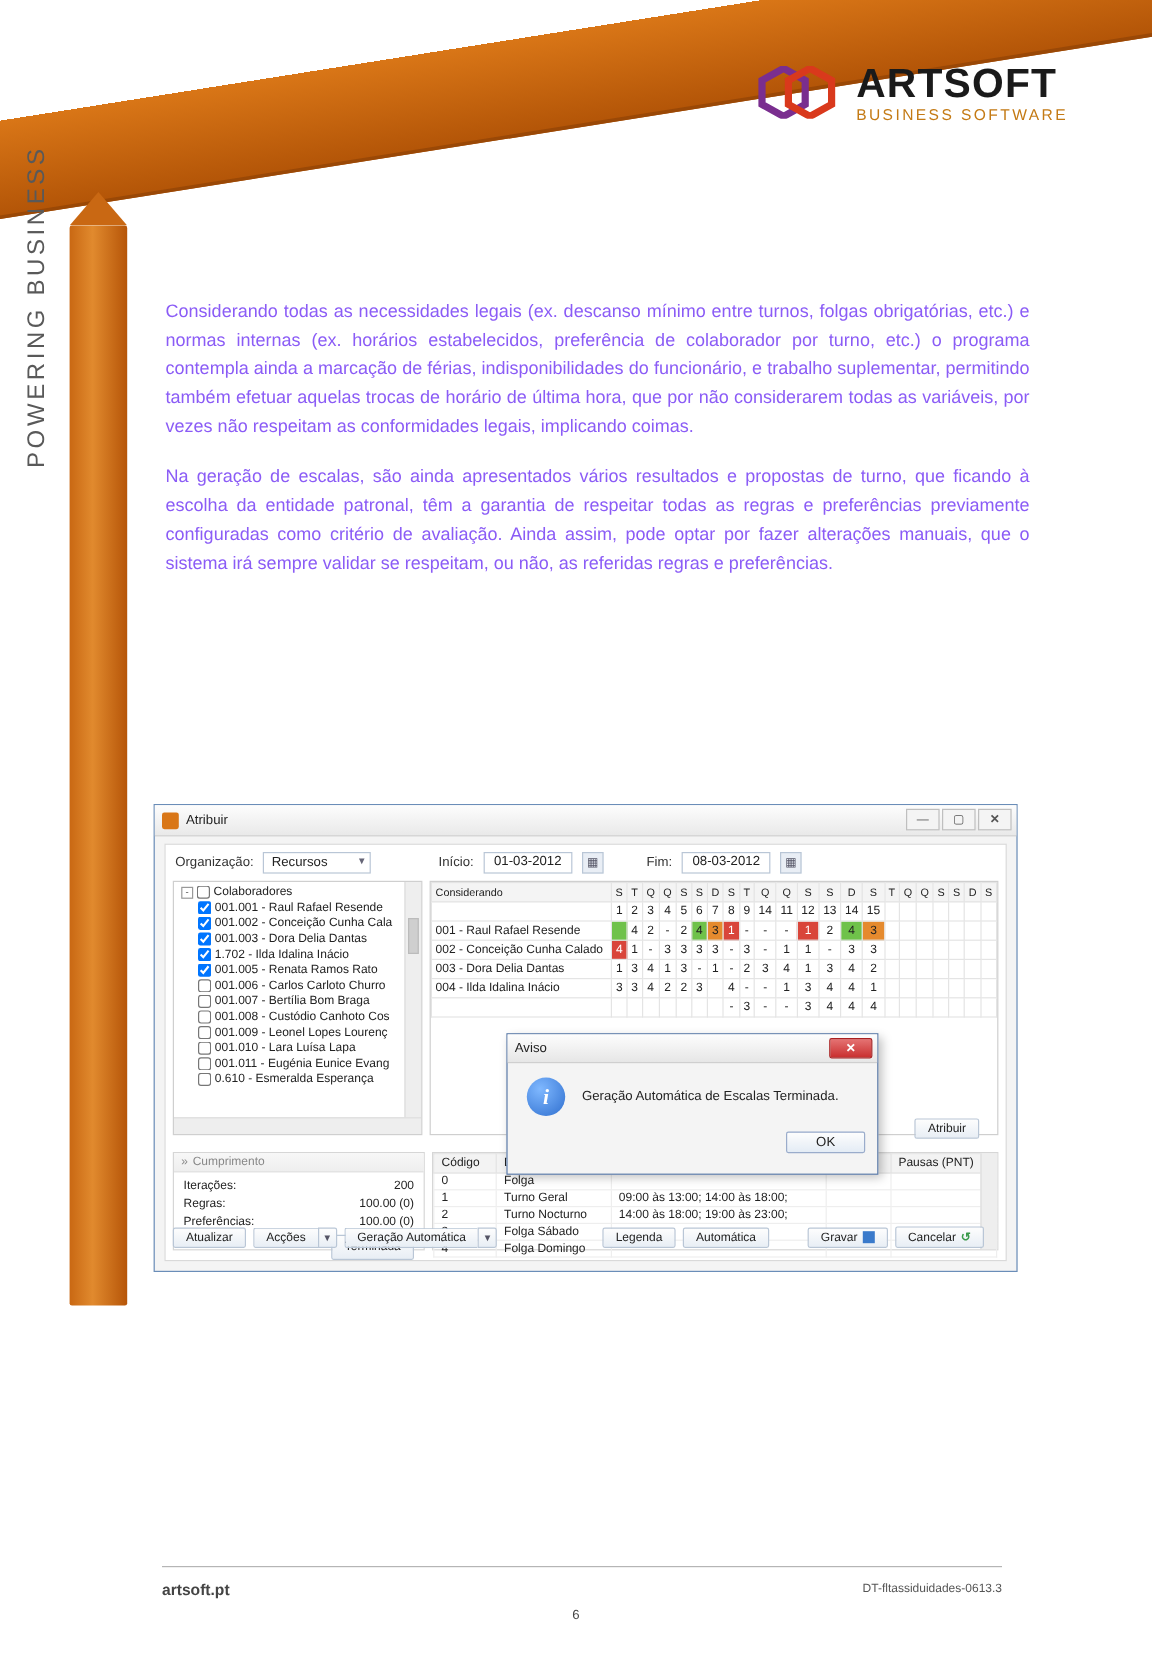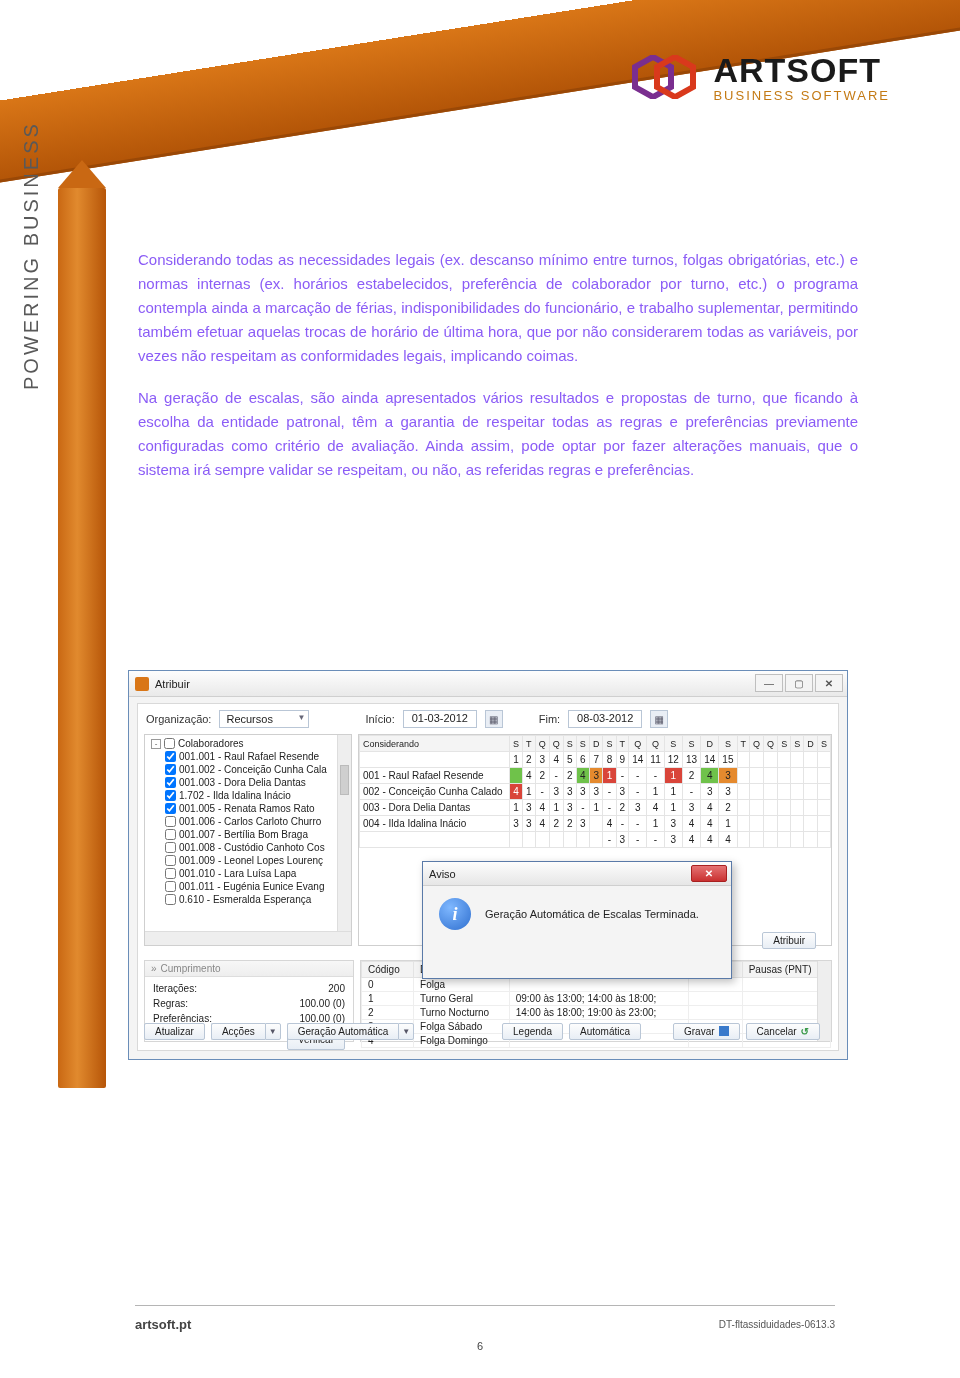--- a/index.html
+++ b/index.html
@@ -429,21 +429,21 @@
             <span>200</span>
           </div>
         <div class="r">
             <span>Regras:</span>
             <span>100.00 (0)</span>
           </div>
         <div class="r">
             <span>Preferências:</span>
             <span>100.00 (0)</span>
           </div>
-        <div style="text-align:right;margin-top:3px"><span class="btn">Verificar</span></div>
+        <div style="text-align:right;margin-top:3px"><span class="btn">Terminada</span></div>
       </div>
     </div>
 
     <div class="periods">
       <table>
         <tbody>
             <tr>
               <th>Código</th>
               <th>Descrição</th>
               <th>Períodos</th>
@@ -516,20 +516,21 @@
 
     <div class="alert">
       <div class="alert-tb">
         <span>Aviso</span>
         <span class="x">✕</span>
       </div>
       <div class="alert-body">
         <span class="alert-icon">i</span>
         <span>Geração Automática de Escalas Terminada.</span>
       </div>
+      <div class="alert-ft"><span class="okbtn">OK</span></div>
     </div>
 
   </div>
 </div>
 
 <div class="footer">
   <span style="font-weight:600">artsoft.pt</span>
   <span class="fr">DT-fltassiduidades-0613.3</span>
 </div>
 <div class="pgnum">6</div>

